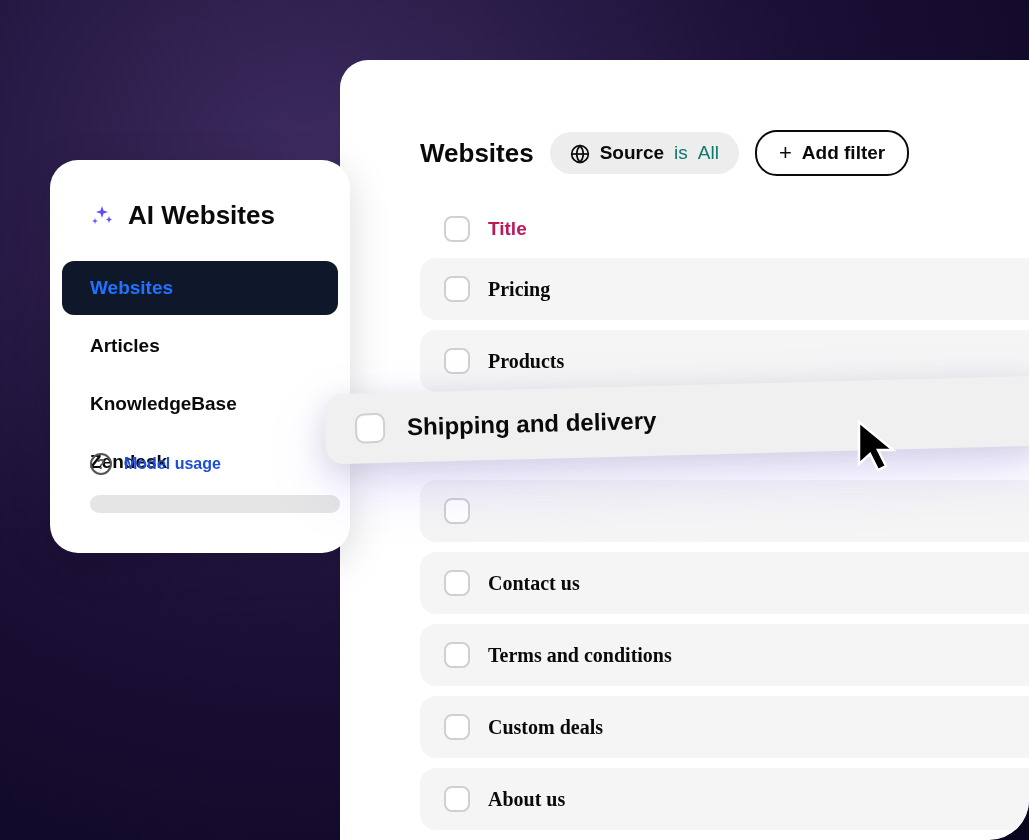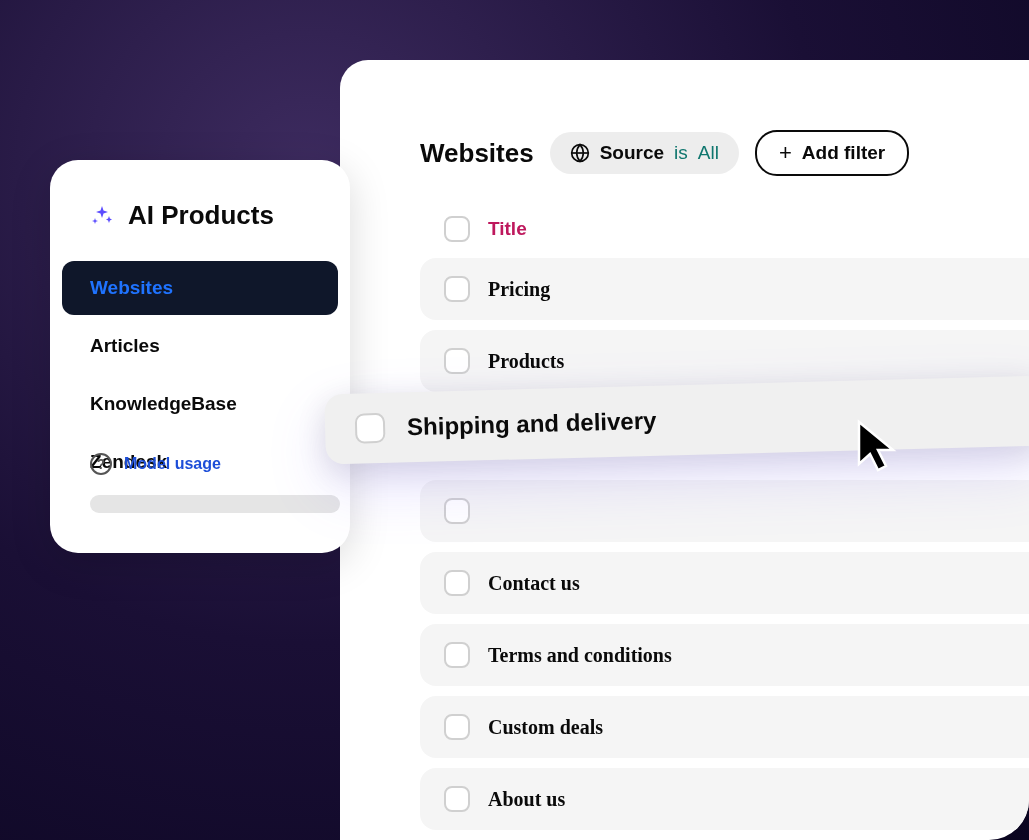--- a/index.html
+++ b/index.html
@@ -123,21 +123,21 @@
     }
     
     .main-title {
       font-size: 26px;
       font-weight: 700;
       color: #0a0a0a;
     }
     
     .filter-chip {
       display: flex;
-      align-items: center;
+      align-items: flex-end;
       gap: 10px;
       padding: 10px 20px;
       background: #ededed;
       border-radius: 22px;
       font-size: 19px;
     }
     
     .globe-icon {
       width: 20px;
       height: 20px;
@@ -248,21 +248,21 @@
     }
   </style>
 </head>
 <body>
 
 <div class="sidebar-panel">
   <div class="sidebar-title">
     <svg class="sparkle-icon" viewBox="0 0 24 24" fill="currentColor">
       <path d="M12 2l1.5 4.5L18 8l-4.5 1.5L12 14l-1.5-4.5L6 8l4.5-1.5L12 2zm7 10l.9 2.6L22 15.5l-2.1.9L19 19l-.9-2.6L16 15.5l2.1-.9L19 12zM5 14l.75 2.25L8 17l-2.25.75L5 20l-.75-2.25L2 17l2.25-.75L5 14z"></path>
     </svg>
-    <div class="sidebar-heading">AI Products</div>
+    <div class="sidebar-heading">AI Websites</div>
   </div>
 
   <div class="sidebar-item active">
     <span>Websites</span>
   </div>
   <div class="sidebar-item">
     <span>Articles</span>
   </div>
   <div class="sidebar-item">
     <span>KnowledgeBase</span>

